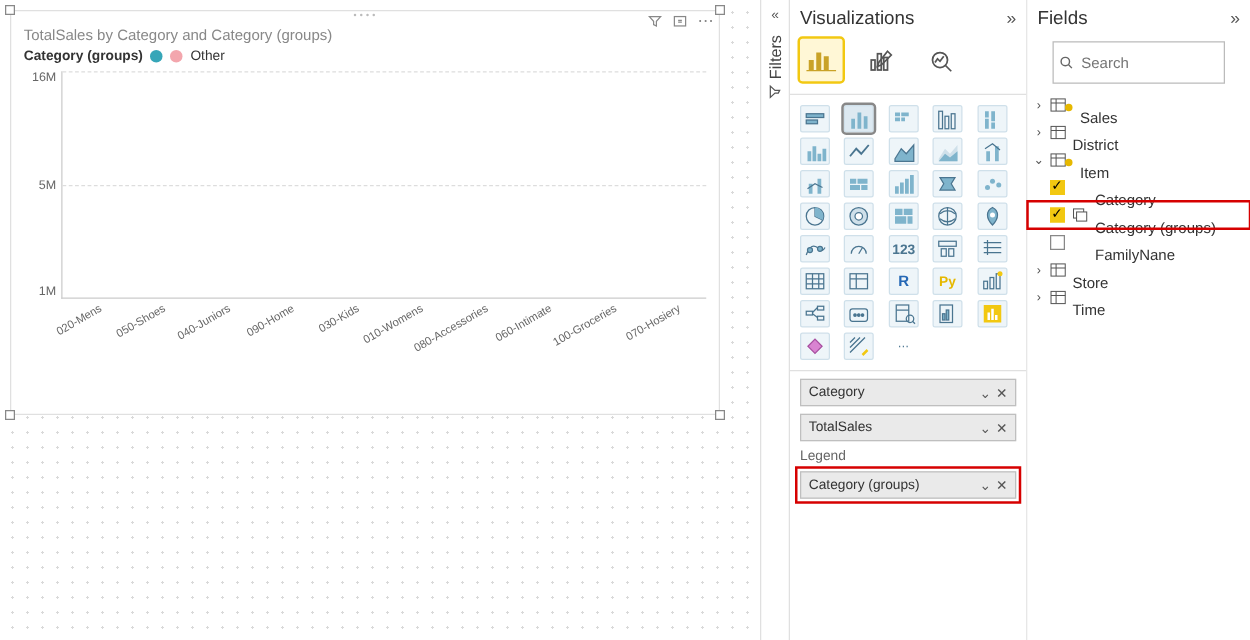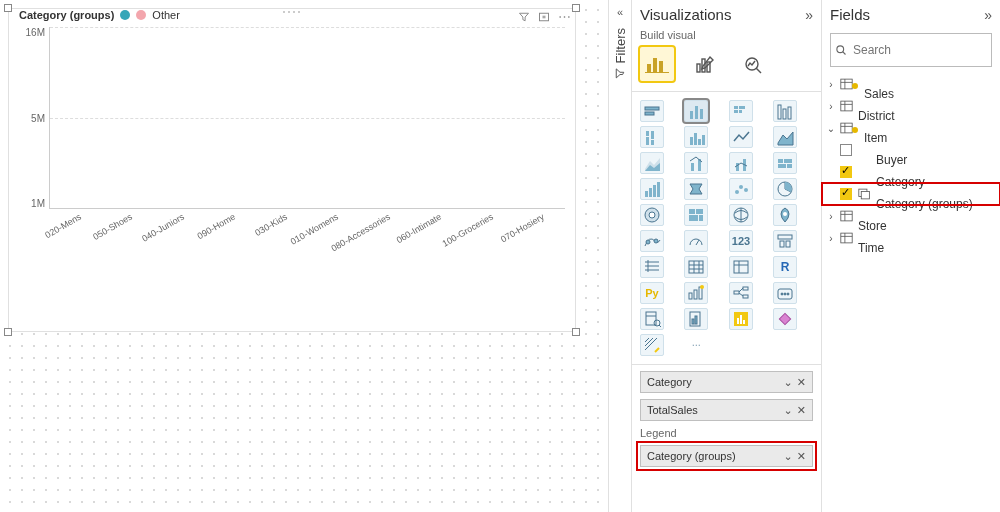--- a/index.html
+++ b/index.html
@@ -128,39 +128,39 @@
   }
   
   .viz-pane {
     width: 190px;
     border-right: 1px solid var(--border-light);
     background: var(--panel-bg);
     display: flex; flex-direction: column;
     overflow: hidden;
   }
   .pane-header {
-    display: flex; justify-content: space-between; align-items: flex-end;
+    display: flex; justify-content: space-between; align-items: flex-start;
     padding: 6px 8px;
     font-size: 15px; font-weight: 400;
   }
   .pane-header .chev { cursor: pointer; color:#555; font-size:14px;}
   .subheader { font-size:11px; color:#666; padding: 0 8px 4px; }
   .build-tabs { display:flex; gap:14px; padding: 2px 8px 10px; align-items:center; border-bottom: 1px solid var(--border-light);}
   .build-tab {
     width: 34px; height: 34px;
     display:flex; align-items:center; justify-content:center;
     border-radius: 2px;
     cursor: pointer;
   }
   .build-tab.active { outline: 2px solid var(--highlight-yellow); background: #fff7d6; }
   .tab-icon { width:24px; height:20px; }
 
   .viz-gallery {
     display: grid;
-    grid-template-columns: repeat(4, 1fr);
+    grid-template-columns: repeat(5, 1fr);
     gap: 4px;
     padding: 8px;
     border-bottom: 1px solid var(--border-light);
   }
   .viz-icon {
     width: 24px; height: 22px;
     background: #eef5f9;
     border: 1px solid #cfe0ea;
     border-radius: 2px;
     cursor: pointer;
@@ -185,21 +185,21 @@
   .well .well-chev, .well .well-x { cursor:pointer; color:#555; padding:0 2px; font-size:11px; }
   .well.red-outline { outline: var(--red-box); outline-offset: 2px; }
 
   
   .fields-pane {
     width: 178px;
     background: var(--panel-bg);
     display:flex; flex-direction:column;
   }
   .search-box {
-    margin: 4px 8px 6px;
+    margin: 4px 20px 6px;
     display: flex; align-items: center;
     border: 1px solid #bbb;
     height: 24px;
     padding: 16px 4px;
   }
   .search-box input {
     border: none; outline: none;
     flex: 1; font-size: 12px;
     background: transparent;
   }
@@ -253,20 +253,21 @@
       </span>
       <span>
         <svg width="12" height="12" viewBox="0 0 16 16" stroke="#888" fill="none" stroke-width="1.3">
             <rect x="2" y="3" width="12" height="10"></rect>
             <path d="M6 7 10 7 M6 9 10 9"></path>
           </svg>
       </span>
       <span style="font-size:13px;line-height:12px;">⋯</span>
     </div>
 
+    <div class="chart-title">TotalSales by Category and Category (groups)</div>
     <div class="chart-legend">
       <b>Category (groups)</b>
       <span class="lg-swatch" style="background:#36a6b8"></span>
       <span class="lg-swatch" style="background:#f3a6ad"></span>
       <span>Other</span>
     </div>
     <div class="chart-body">
       <div class="y-axis">
         <span>16M</span>
         <span>5M</span>
@@ -328,21 +329,20 @@
       </svg>
     <span>Filters</span>
   </span>
 </div>
 
 <div class="viz-pane">
   <div class="pane-header">
     <span>Visualizations</span>
     <span class="chev">»</span>
   </div>
-  <div class="subheader">Build visual</div>
   <div class="build-tabs">
     <div class="build-tab active">
       <svg class="tab-icon" viewBox="0 0 24 20">
           <g fill="#c9a227">
             <rect x="2" y="10" width="4" height="8"></rect>
             <rect x="8" y="4" width="4" height="14"></rect>
             <rect x="14" y="7" width="4" height="11"></rect>
           </g>
           <line x1="0" y1="18.5" x2="24" y2="18.5" stroke="#c9a227"></line>
         </svg>
@@ -749,38 +749,38 @@
           <svg width="13" height="12" viewBox="0 0 16 14" fill="none" stroke="#555">
             <rect x="1" y="1" width="14" height="12"></rect>
             <line x1="1" y1="5" x2="15" y2="5"></line>
             <line x1="6" y1="1" x2="6" y2="13"></line>
           </svg>
         </span>
         <span class="badge-dot"></span>
         <span class="tlabel">Item</span>
       </div>
       <div class="tree-row" data-level="2">
-        <span class="chk" style=""></span>
-        <span style="width:16px"></span>
-        <span class="tlabel">Buyer</span>
-      </div>
-      <div class="tree-row" data-level="2">
         <span class="chk checked" style="background:#f2c811;border-color:#f2c811"></span>
         <span style="width:16px"></span>
         <span class="tlabel">Category</span>
       </div>
       <div class="tree-row red-outline" data-level="2">
         <span class="chk checked" style="background:#f2c811;border-color:#f2c811"></span>
         <span class="ticon">
           <svg width="13" height="12" viewBox="0 0 16 14" fill="none" stroke="#555">
             <rect x="1" y="1" width="10" height="9"></rect>
             <rect x="4" y="4" width="10" height="9" fill="#fff"></rect>
           </svg>
         </span>
         <span class="tlabel">Category (groups)</span>
+      </div>
+      <div class="tree-row" data-level="2">
+        <span class="chk" style=""></span>
+        <span style="width:16px"></span>
+        <span class="tlabel">FamilyNane</span>
       </div>
       <div class="tree-row" data-level="1">
         <span class="arrow">›</span>
         <span class="ticon">
           <svg width="13" height="12" viewBox="0 0 16 14" fill="none" stroke="#555">
             <rect x="1" y="1" width="14" height="12"></rect>
             <line x1="1" y1="5" x2="15" y2="5"></line>
             <line x1="6" y1="1" x2="6" y2="13"></line>
           </svg>
         </span>

